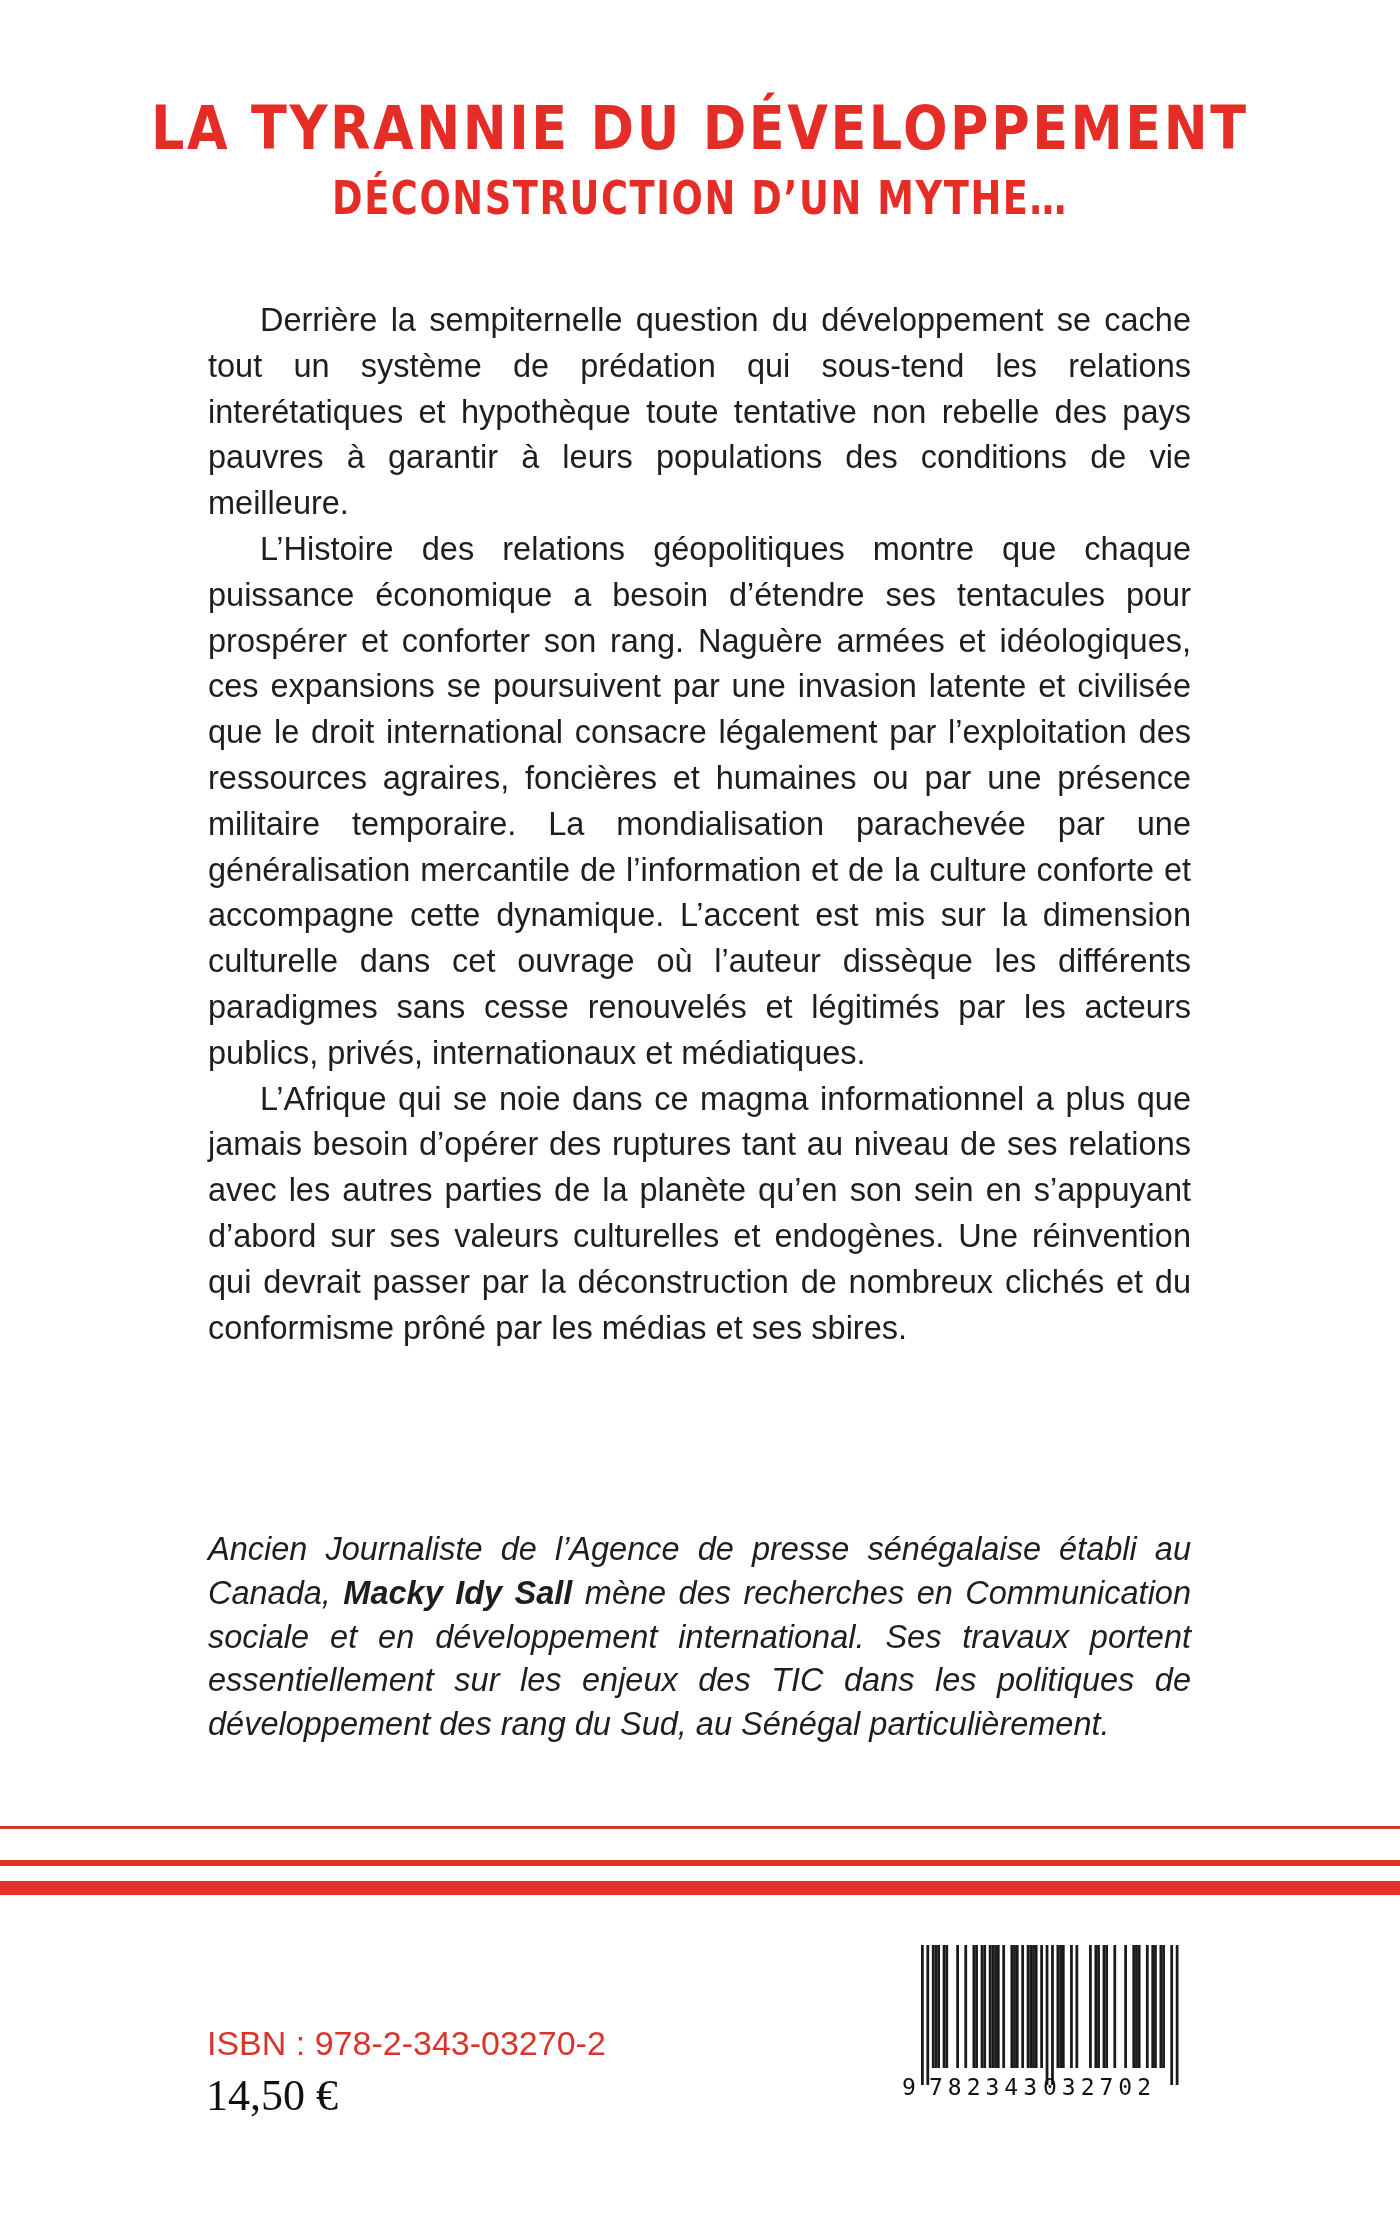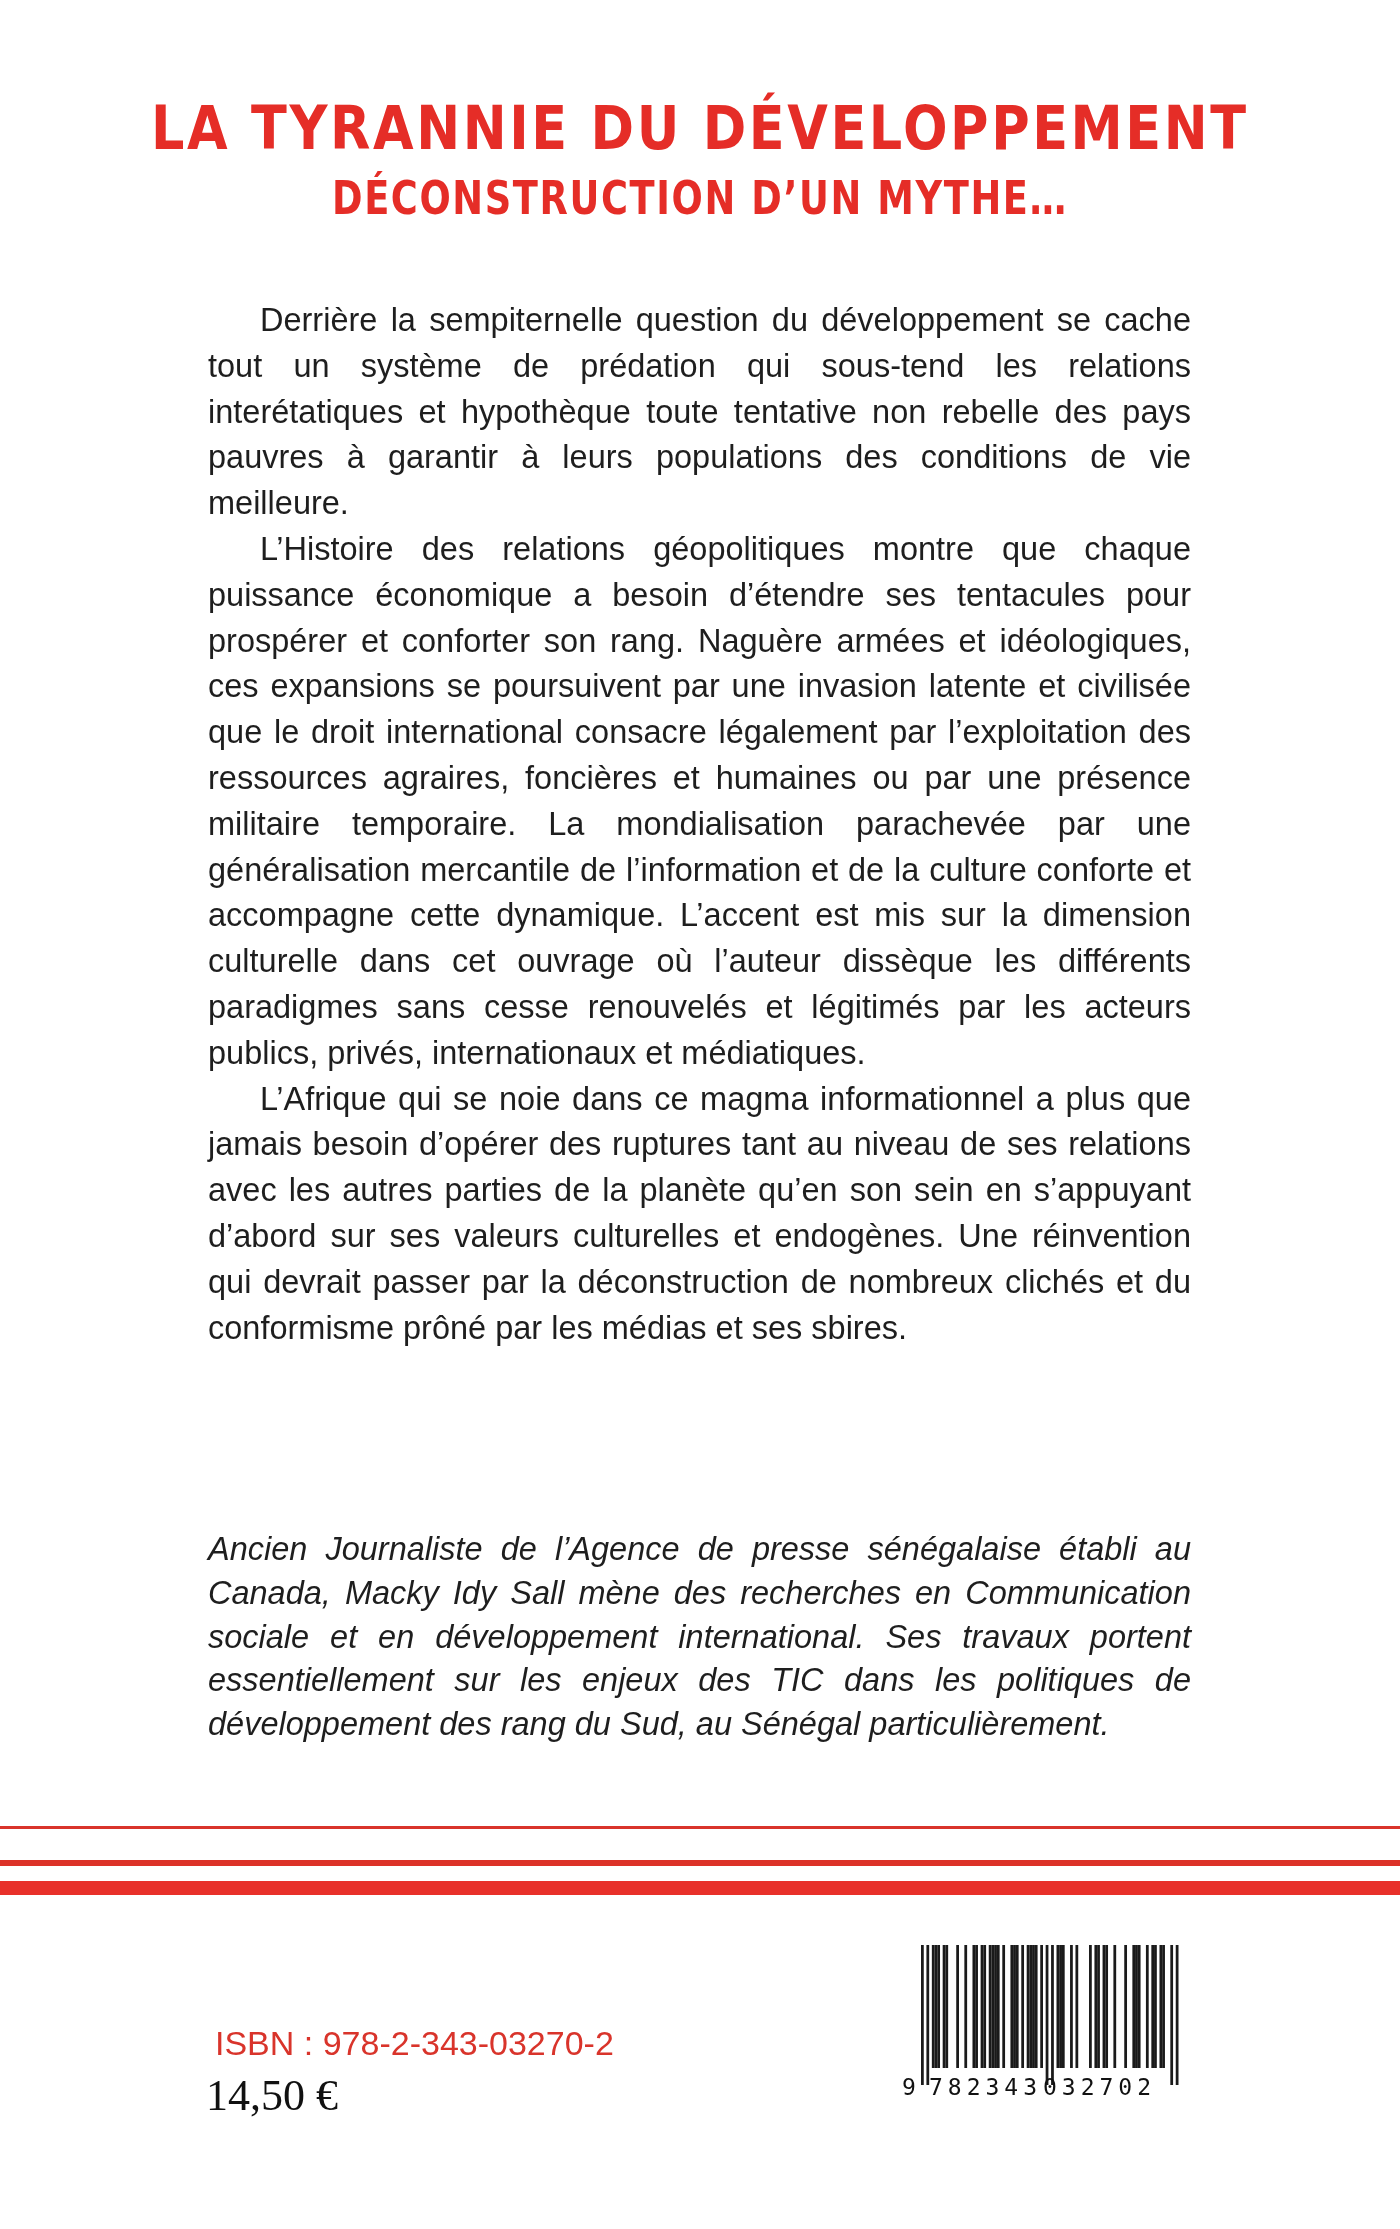--- a/index.html
+++ b/index.html
@@ -15,29 +15,29 @@
     position: absolute; left: 208px; width: 983px; top: 298px;
     font-family: "Liberation Sans", sans-serif; font-size: 32.5px; line-height: 45.8px;
     color: #1e1e1e; text-align: justify; margin: 0;
   }
   .body-text p { margin: 0; text-indent: 52px; }
   .bio {
     position: absolute; left: 208px; width: 983px; top: 1528px;
     font-family: "Liberation Sans", sans-serif; font-style: italic; font-size: 32.5px;
     line-height: 43.8px; color: #1e1e1e; text-align: justify; margin: 0;
   }
-  .bio b { font-weight: normal; }
+  .bio b { font-weight: bold; }
   .stripe { position: absolute; left: 0; width: 1400px; }
   .stripe-1 { top: 1826px; height: 3px; background: #d9342b; }
   .stripe-2 { top: 1860px; height: 6px; background: #dc3228; }
   .stripe-3 { top: 1881px; height: 14px; background: #e8302a; }
   .isbn {
     position: absolute; left: 207px; top: 2026px;
     font-family: "Liberation Sans", sans-serif; font-size: 34px; color: #d9342b;
-    white-space: nowrap; line-height: 1; margin-left: 8px;
+    white-space: nowrap; line-height: 1;
   }
   .price {
     position: absolute; left: 206px; top: 2074px;
     font-family: "Liberation Serif", serif; font-size: 44px; color: #111111;
     white-space: nowrap; line-height: 1; text-align: center;
   }
   .barcode { position: absolute; left: 896px; top: 1945px; width: 290px; height: 160px; }
 </style>
 </head>
 <body>

